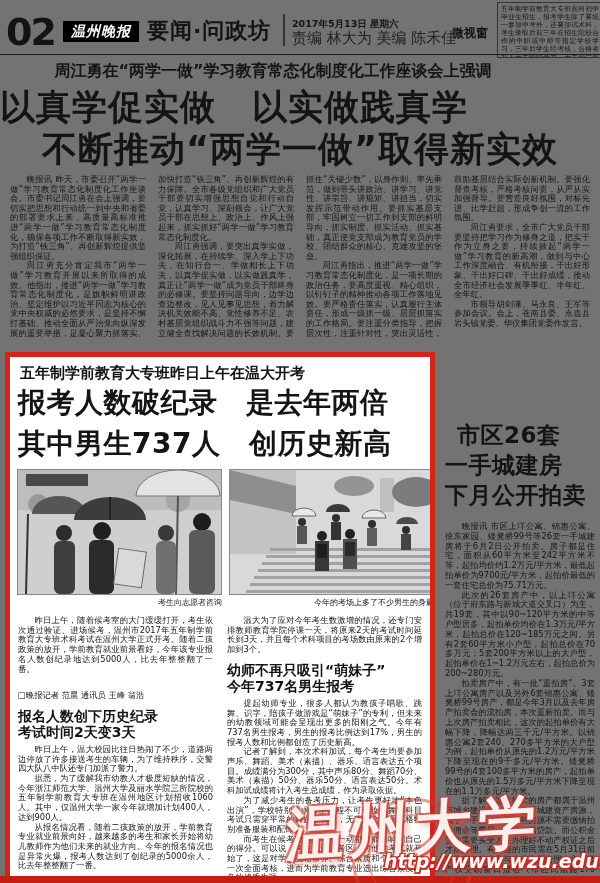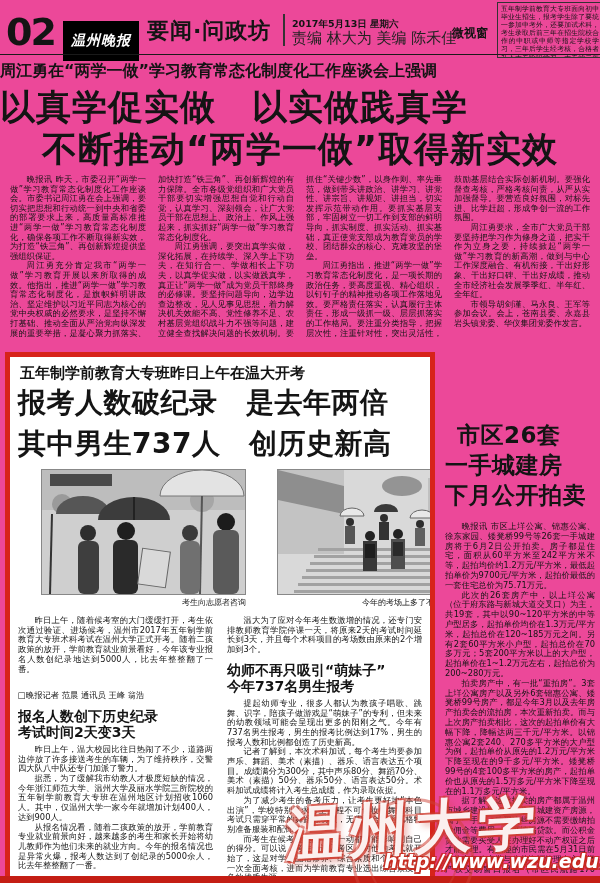--- a/index.html
+++ b/index.html
@@ -1,48 +1,48 @@
 <!DOCTYPE html>
 <html><head>
 <meta charset="utf-8">
 <style>
   html,body{margin:0;padding:0;background:#9a9a9a;}
-  #page{position:relative;width:600px;height:883px;margin:0 auto;background:#ec4899;
+  #page{position:relative;width:600px;height:883px;margin:0 auto;background:#737373;
         overflow:hidden;font-family:"DejaVu Sans",sans-serif;color:#141414;}
   
   .page-num{position:absolute;left:6px;top:10px;font-size:38px;font-weight:900;letter-spacing:-2px;}
-  .masthead{position:absolute;left:63px;top:21px;width:76px;height:40px;background:#000;color:#fff;
+  .masthead{position:absolute;left:63px;top:21px;width:76px;height:21px;background:#000;color:#fff;
             display:flex;align-items:center;justify-content:center;font-family:"DejaVu Serif",serif;
             font-style:italic;font-weight:bold;font-size:14px;letter-spacing:1px;}
   .section-title{position:absolute;left:147px;top:16px;font-size:22px;font-weight:700;letter-spacing:1px;}
   .hdr-div{position:absolute;left:283px;top:14px;width:2px;height:32px;background:#333;}
   .date-block{position:absolute;left:292px;top:17px;line-height:14px;}
   .date-line{font-size:9.5px;font-weight:700;}
   .editors-line{font-size:15px;color:#222;text-align:center;}
   .wsc-label{position:absolute;left:452px;top:25px;font-size:12px;font-weight:800;}
   .notice-box{position:absolute;left:497px;top:2px;width:98px;height:50px;border:1px solid #333;
               padding:2px 3px;font-size:6.8px;line-height:8.1px;text-align:justify;overflow:hidden;}
   .header-rule{position:absolute;left:0;top:54px;width:600px;height:1px;background:#1a1a1a;}
   
-  .lead-kicker{position:absolute;left:0;top:61px;width:546px;text-align:left;font-size:16px;font-weight:800;}
+  .lead-kicker{position:absolute;left:0;top:61px;width:546px;text-align:center;font-size:16px;font-weight:800;}
   .lead-h1{position:absolute;left:0;top:84px;width:600px;text-align:left;font-size:35px;font-weight:900;letter-spacing:1px;}
   .lead-h2{position:absolute;left:0;top:126px;width:600px;text-align:center;font-size:35px;font-weight:900;letter-spacing:1px;}
   .lead-body{position:absolute;left:10px;top:175px;width:580px;height:172px;overflow:hidden;
              column-count:4;column-gap:12px;font-size:8.3px;line-height:9.6px;text-align:justify;}
   .lead-body p,.exam-body p,.auction-body p{margin:0;}
   .ind{text-indent:2em;}
   .byline{display:block;text-align:left;margin-top:17px;}
   
   .exam-box{position:absolute;left:5px;top:352px;width:430px;height:531px;border:5px solid #d7231a;
             border-bottom:none;box-sizing:border-box;background:#fff;overflow:hidden;}
   .exam-kicker{margin:7px 0 0 10px;font-size:15px;font-weight:800;}
   .exam-h1{margin:3px 0 8px 8px;font-size:28px;font-weight:900;line-height:33px;letter-spacing:0.5px;}
   .exam-h2{margin:0 0 0 8px;font-size:28px;font-weight:900;line-height:34px;letter-spacing:0.5px;}
   .photos{display:flex;gap:7px;margin:8px 7px 0 7px;}
-  .photo-wrap{width:239px;margin-left:24px;}
+  .photo-wrap{width:239px;}
   .photo-wrap svg{display:block;border:1px solid #888;}
   .photo-caption{font-size:8px;text-align:right;margin-top:2px;color:#111;}
   .exam-body{margin:8px 8px 0 8px;height:276px;overflow:hidden;column-count:2;column-gap:14px;
              font-size:8.3px;line-height:9.7px;text-align:justify;}
   .subhead{font-size:14px;line-height:16.5px;font-weight:900;margin:7px 0 4px 0;break-inside:avoid;}
   
   .auction{position:absolute;left:445px;top:420px;width:150px;}
   .auction-h{font-size:23px;font-weight:900;line-height:30px;letter-spacing:0.5px;}
   .auction-h .l1{padding-left:12px;display:block;}
   .auction-body{margin-top:12px;height:352px;overflow:hidden;font-size:8.3px;line-height:9.8px;text-align:justify;}

